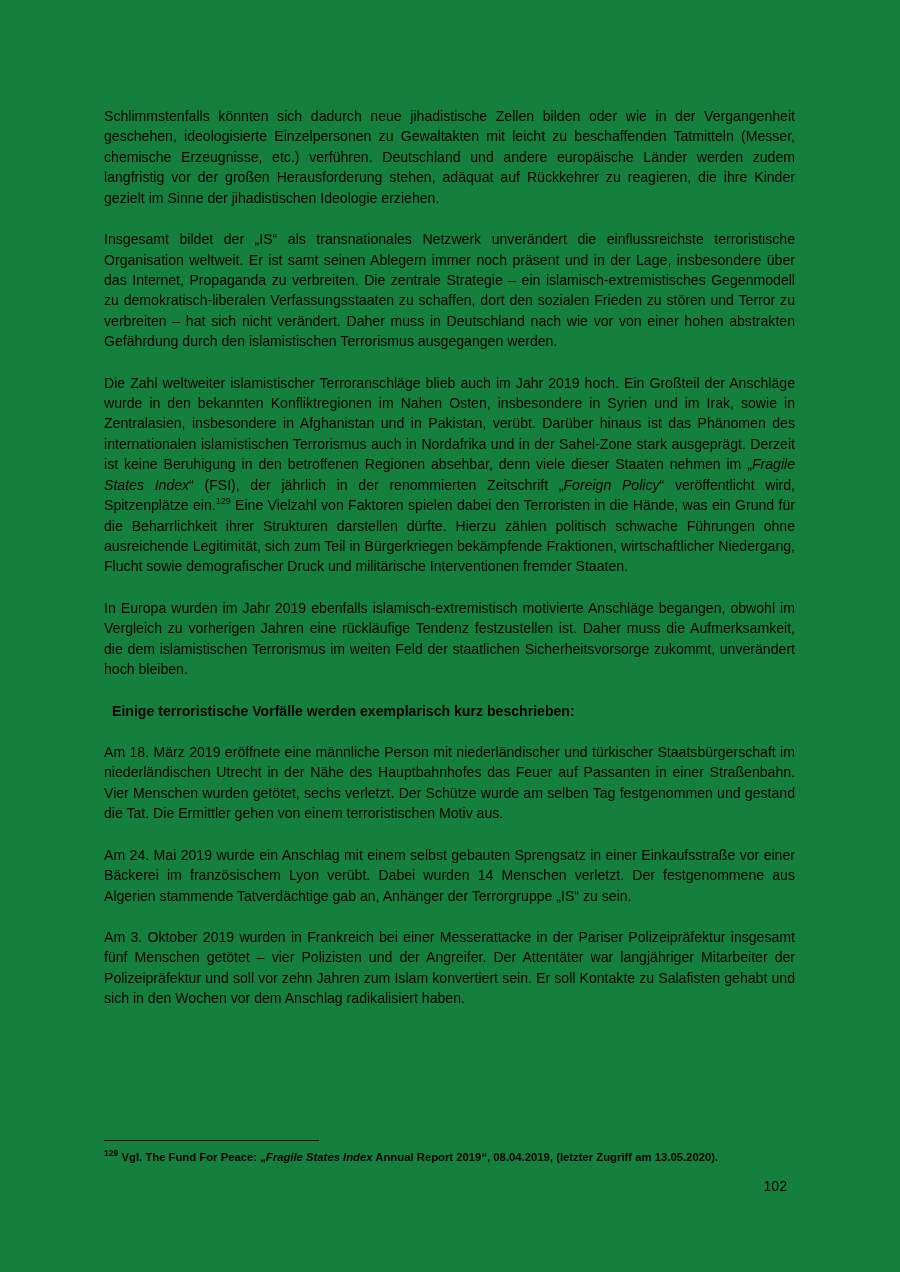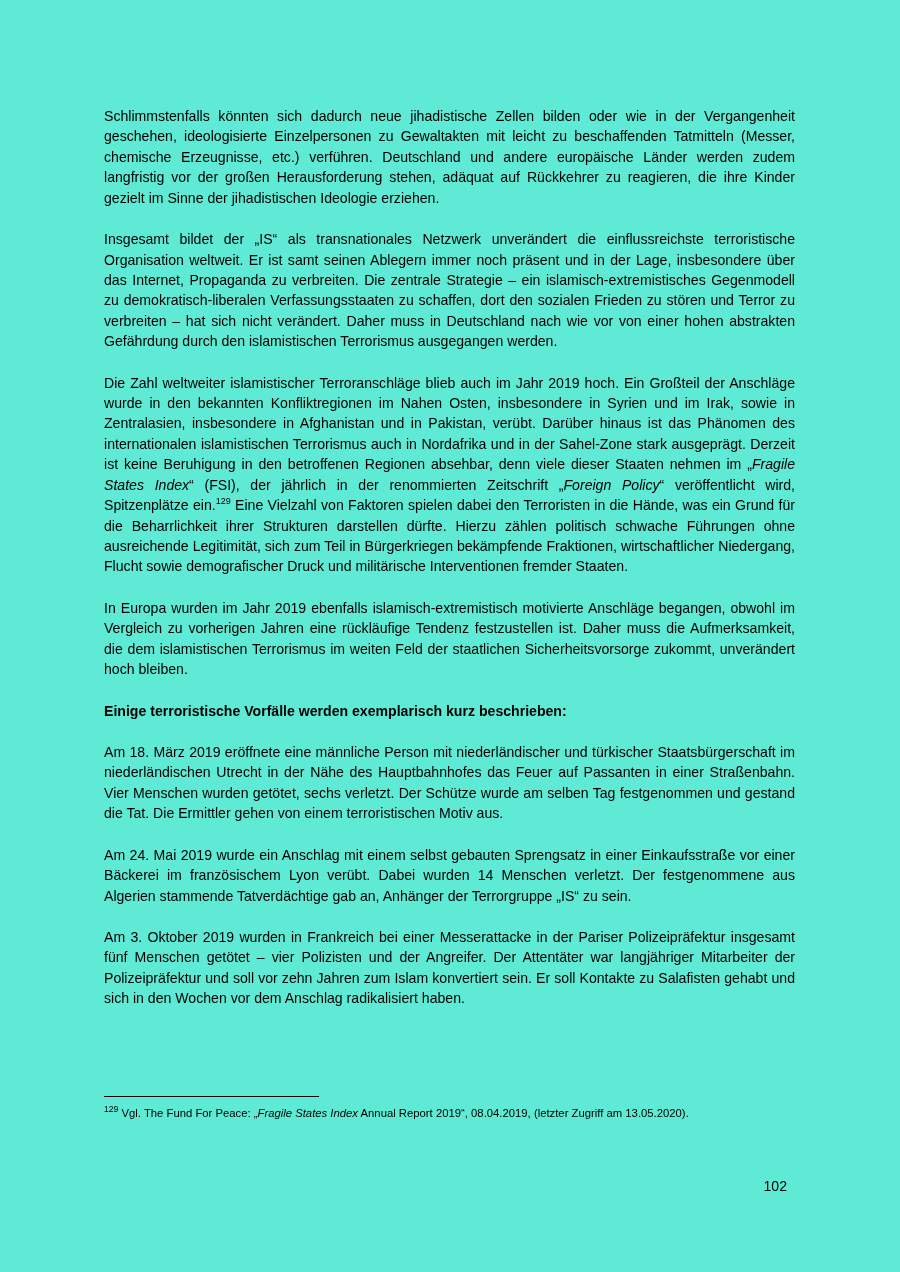--- a/index.html
+++ b/index.html
@@ -14,51 +14,52 @@
     color: #000000;
     position: relative;
     overflow: hidden;
   }
   .page {
     position: absolute;
     left: 0;
     top: 0;
     width: 900px;
     height: 1272px;
-    background: #5eead4;
+    background: #15803d;
   }
   .content {
     position: absolute;
     left: 104px;
     top: 106px;
     width: 691px;
   }
   p.para {
     margin: 0 0 21px 0;
     font-size: 14.1px;
     line-height: 1.45;
     text-align: justify;
     text-justify: inter-word;
     hyphens: manual;
   }
   p.para:last-child {
     margin-bottom: 8px;
   }
   p.heading {
-    margin: 0 0 21px 0;
+    margin: 0 0 21px 8px;
     font-size: 14.1px;
     line-height: 1.45;
     font-weight: bold;
     text-align: left;
   }
   .footnote-area {
     position: absolute;
     left: 104px;
-    top: 1096px;
+    top: 1140px;
     width: 691px;
+    font-weight: bold;
   }
   .footnote-rule {
     width: 215px;
     height: 0;
     border-top: 1.4px solid #000000;
     margin: 0 0 9px 0;
   }
   .footnote-text {
     font-size: 11.3px;
     line-height: 1.4;

